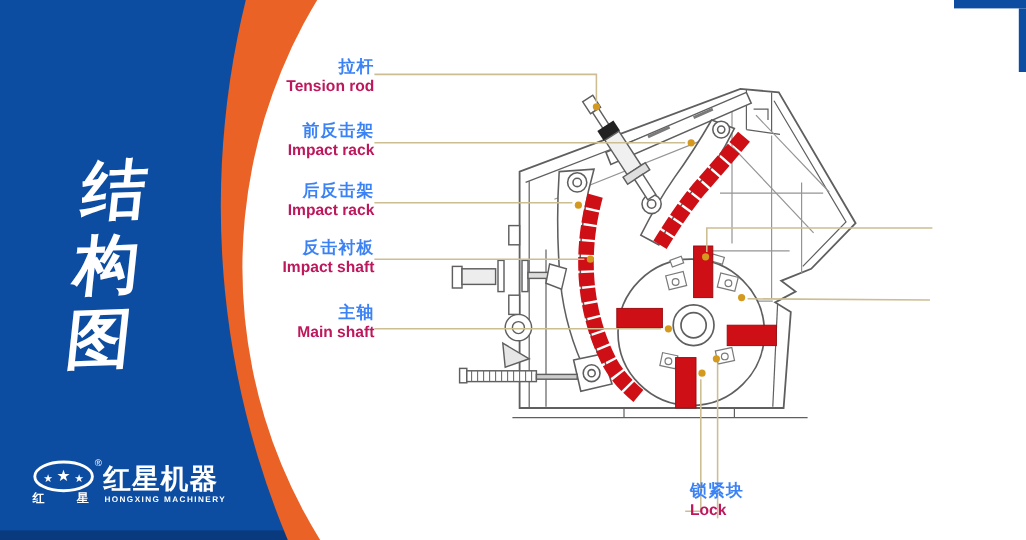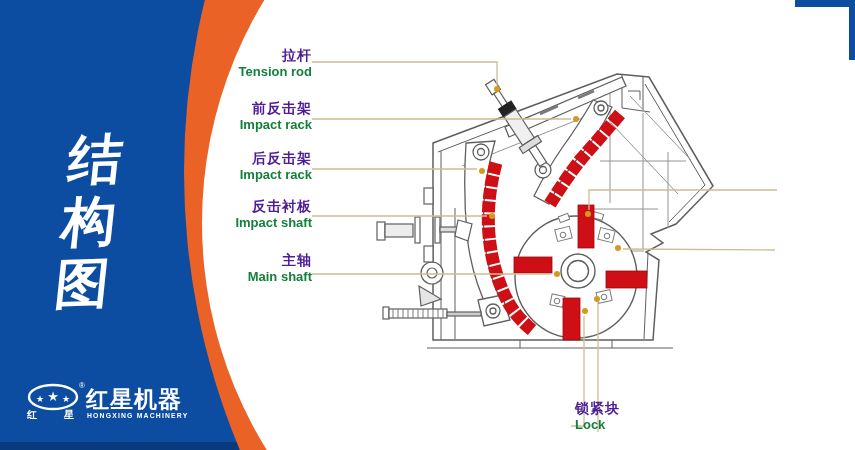--- a/index.html
+++ b/index.html
@@ -15,22 +15,22 @@
               text-align:center;transform:skewX(-8deg) rotate(-2deg);}
   #side-title span{display:block;}
   
   .corner-bar{position:absolute;background:#0d4da1;z-index:3;}
   #corner-h{left:795px;top:0;width:60px;height:7px;}
   #corner-v{left:849px;top:7px;width:6px;height:53px;}
   
   #logo{position:absolute;left:22px;top:374px;z-index:3;}
   
   .lbl{position:absolute;z-index:4;}
-  .lbl .zh{display:block;font-size:14px;font-weight:700;color:#4c1d95;letter-spacing:1px;line-height:16px;}
-  .lbl .en{display:block;font-size:13px;font-weight:700;color:#15803d;line-height:15px;margin-top:1px;}
+  .lbl .zh{display:block;font-size:14px;font-weight:700;color:#3b82f6;letter-spacing:1px;line-height:16px;}
+  .lbl .en{display:block;font-size:13px;font-weight:700;color:#be185d;line-height:15px;margin-top:1px;}
   .lbl.r{text-align:right;}
   #lbl-tension{right:543px;top:47px;}
   #lbl-front-rack{right:543px;top:100px;}
   #lbl-rear-rack{right:543px;top:150px;}
   #lbl-impact-plate{right:543px;top:198px;text-align:right;}
   #lbl-main-shaft{right:543px;top:252px;margin-left:44px;}
   #lbl-blow-bar{left:779px;top:172px;}
   #lbl-rotor-rack{left:779px;top:235px;}
   #lbl-lock{left:527px;top:400px;margin-left:48px;}
   #lbl-block-plate{left:610px;top:404px;}

